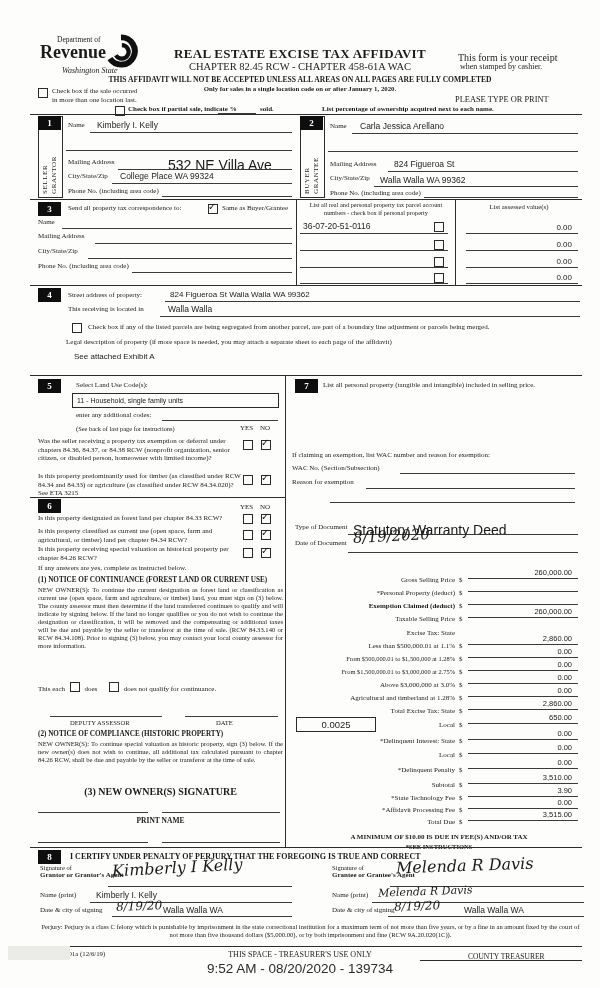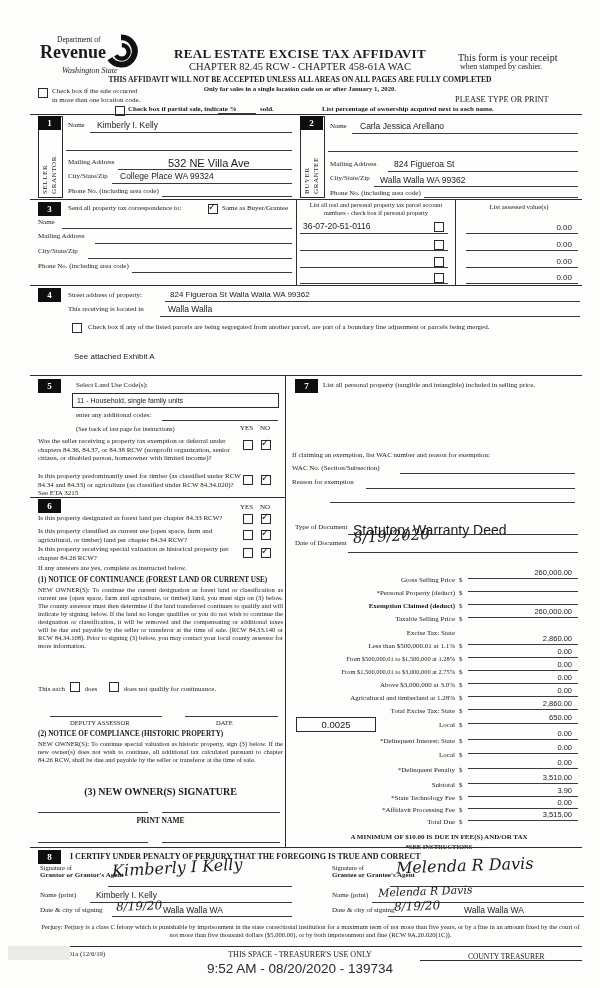--- a/index.html
+++ b/index.html
@@ -43,42 +43,42 @@
   <div class="t b c" style="left:120px;top:46px;width:360px;font-size:13px;letter-spacing:.3px;">REAL ESTATE EXCISE TAX AFFIDAVIT</div>
   <div class="t c" style="left:120px;top:61px;width:360px;font-size:10.5px;">CHAPTER 82.45 RCW - CHAPTER 458-61A WAC</div>
   <div class="t b c" style="left:75px;top:75px;width:450px;font-size:7.6px;">THIS AFFIDAVIT WILL NOT BE ACCEPTED UNLESS ALL AREAS ON ALL PAGES ARE FULLY COMPLETED</div>
   <div class="t b c" style="left:75px;top:85px;width:450px;font-size:6.8px;">Only for sales in a single location code on or after January 1, 2020.</div>
 
   <div class="t" style="left:458px;top:52px;font-size:10px;">This form is your receipt</div>
   <div class="t" style="left:460px;top:62px;font-size:8px;">when stamped by cashier.</div>
 
   <span class="cb" style="left:38px;top:88px;"></span>
   <div class="t" style="left:52px;top:87px;">Check box if the sale occurred</div>
-  <div class="t" style="left:52px;top:96px;">in more than one location code.</div>
+  <div class="t" style="left:52px;top:96px;">in more than one location last.</div>
   <div class="t" style="left:455px;top:95px;font-size:8.4px;">PLEASE TYPE OR PRINT</div>
 
   <span class="cb" style="left:115px;top:106px;"></span>
   <div class="t b" style="left:128px;top:105px;">Check box if partial sale, indicate %</div>
   <div class="uline" style="left:218px;top:113px;width:38px;"></div>
   <div class="t b" style="left:260px;top:105px;">sold.</div>
   <div class="t b" style="left:322px;top:105px;">List percentage of ownership acquired next to each name.</div>
 
   <div class="hline" style="left:30px;top:114px;width:552px;"></div>
 
   <div class="rolecell" style="left:38px;top:116px;width:23px;height:80px;"></div>
   <div class="secnum" style="left:38px;top:116px;">1</div>
   <div class="vert" style="left:41px;top:142px;height:52px;">SELLER</div>
   <div class="vert" style="left:50px;top:142px;height:52px;">GRANTOR</div>
 
   <div class="t" style="left:68px;top:121px;">Name</div>
   <div class="t sans" style="left:97px;top:120px;font-size:8.5px;">Kimberly I. Kelly</div>
   <div class="uline" style="left:90px;top:132px;width:202px;"></div>
   <div class="uline" style="left:66px;top:150px;width:226px;"></div>
   <div class="t" style="left:68px;top:158px;">Mailing Address</div>
-  <div class="t sans" style="left:124px;top:157px;font-size:11px;padding-left:44px;">532 NE Villa Ave</div>
+  <div class="t sans" style="left:124px;top:157px;font-size:14px;padding-left:44px;">532 NE Villa Ave</div>
   <div class="uline" style="left:118px;top:169px;width:174px;"></div>
   <div class="t" style="left:68px;top:172px;">City/State/Zip</div>
   <div class="t sans" style="left:120px;top:171px;font-size:8.5px;">College Place WA 99324</div>
   <div class="uline" style="left:112px;top:183px;width:180px;"></div>
   <div class="t" style="left:68px;top:187px;">Phone No. (including area code)</div>
   <div class="uline" style="left:162px;top:196px;width:130px;"></div>
 
   <div class="rolecell" style="left:300px;top:116px;width:23px;height:80px;"></div>
   <div class="secnum" style="left:300px;top:116px;">2</div>
   <div class="vert" style="left:303px;top:142px;height:52px;">BUYER</div>
@@ -135,20 +135,21 @@
   <div class="hline" style="left:30px;top:285px;width:552px;"></div>
   <div class="secnum" style="left:38px;top:288px;">4</div>
   <div class="t" style="left:68px;top:291px;">Street address of property:</div>
   <div class="t sans" style="left:170px;top:290px;font-size:8px;">824 Figueroa St Walla Walla WA 99362</div>
   <div class="uline" style="left:165px;top:301px;width:415px;"></div>
   <div class="t" style="left:68px;top:305px;">This receiving is located in</div>
   <div class="t sans" style="left:168px;top:304px;font-size:8.5px;">Walla Walla</div>
   <div class="uline" style="left:160px;top:316px;width:420px;"></div>
   <span class="cb" style="left:72px;top:323px;"></span>
   <div class="t" style="left:88px;top:323px;width:492px;">Check box if any of the listed parcels are being segregated from another parcel, are part of a boundary line adjustment or parcels being merged.</div>
+  <div class="t" style="left:66px;top:338px;width:510px;">Legal description of property (if more space is needed, you may attach a separate sheet to each page of the affidavit)</div>
   <div class="t sans" style="left:74px;top:352px;font-size:8px;">See attached Exhibit A</div>
 
   <div class="hline" style="left:30px;top:375px;width:552px;"></div>
   <div class="vline" style="left:285px;top:375px;height:472px;"></div>
   <div class="secnum" style="left:38px;top:379px;">5</div>
   <div class="t" style="left:76px;top:381px;">Select Land Use Code(s):</div>
   <div class="codebox" style="left:72px;top:393px;width:205px;height:13px;">
     <div class="t sans" style="left:4px;top:3px;font-size:7px;">11 - Household, single family units</div>
   </div>
   <div class="t" style="left:76px;top:411px;">enter any additional codes:</div>

